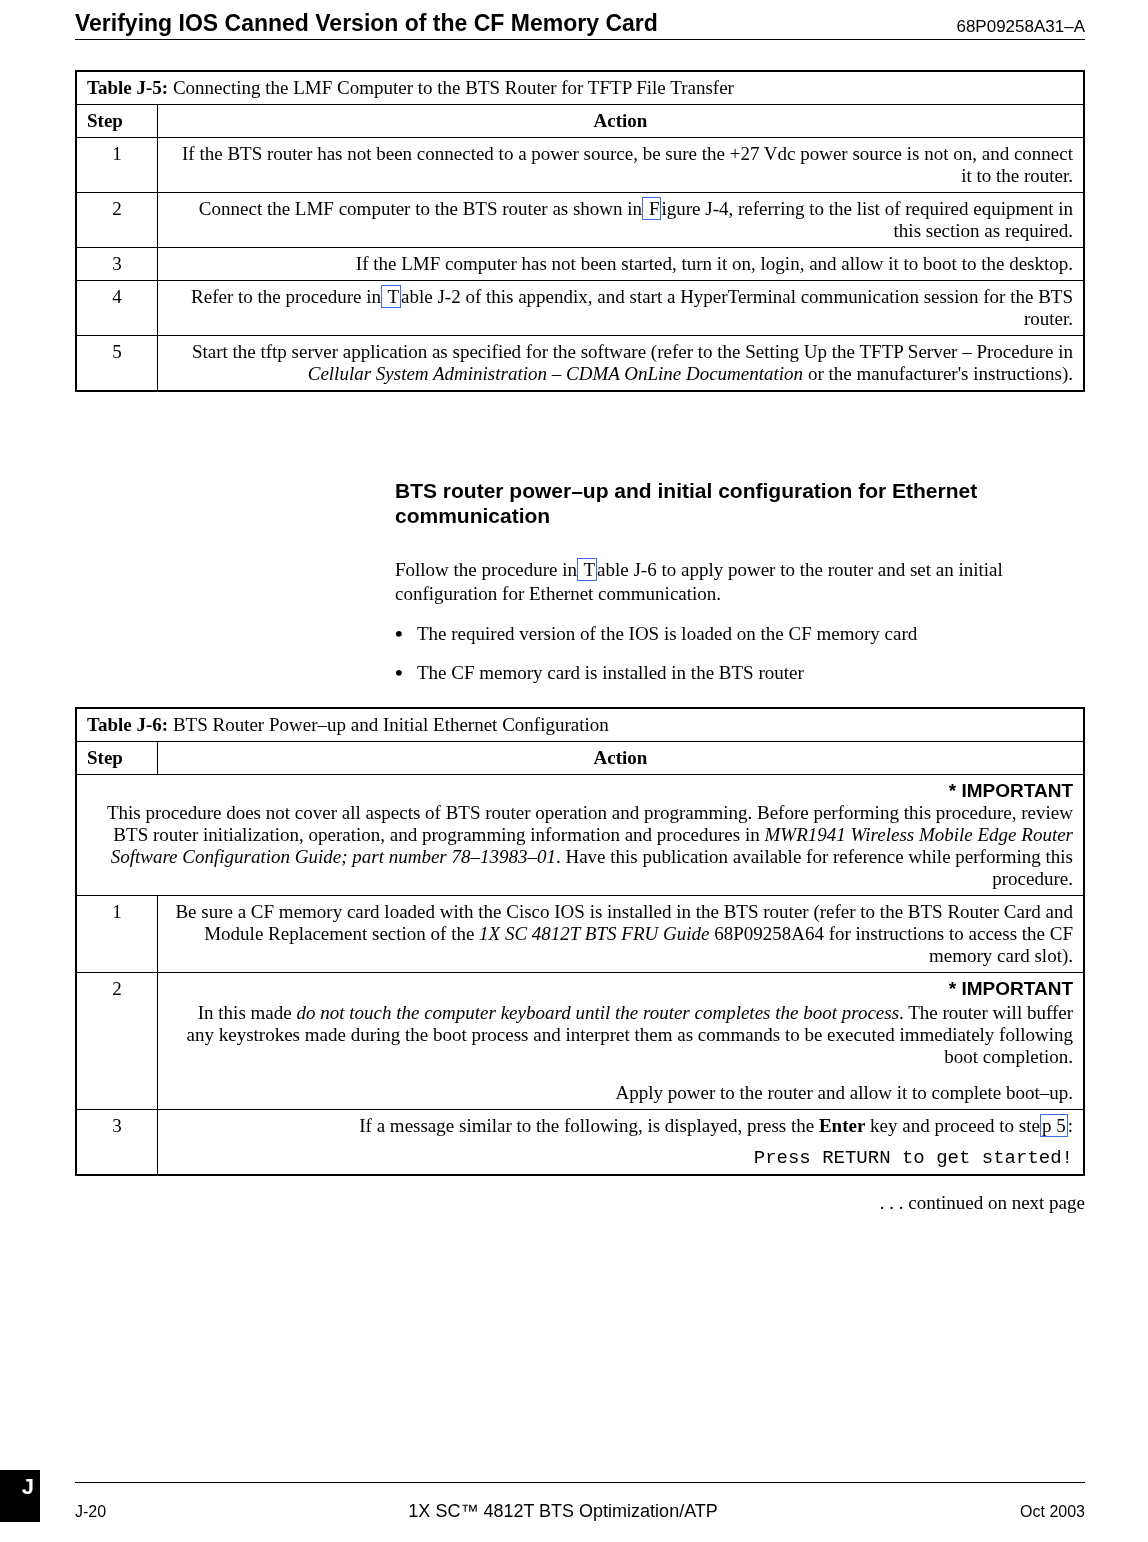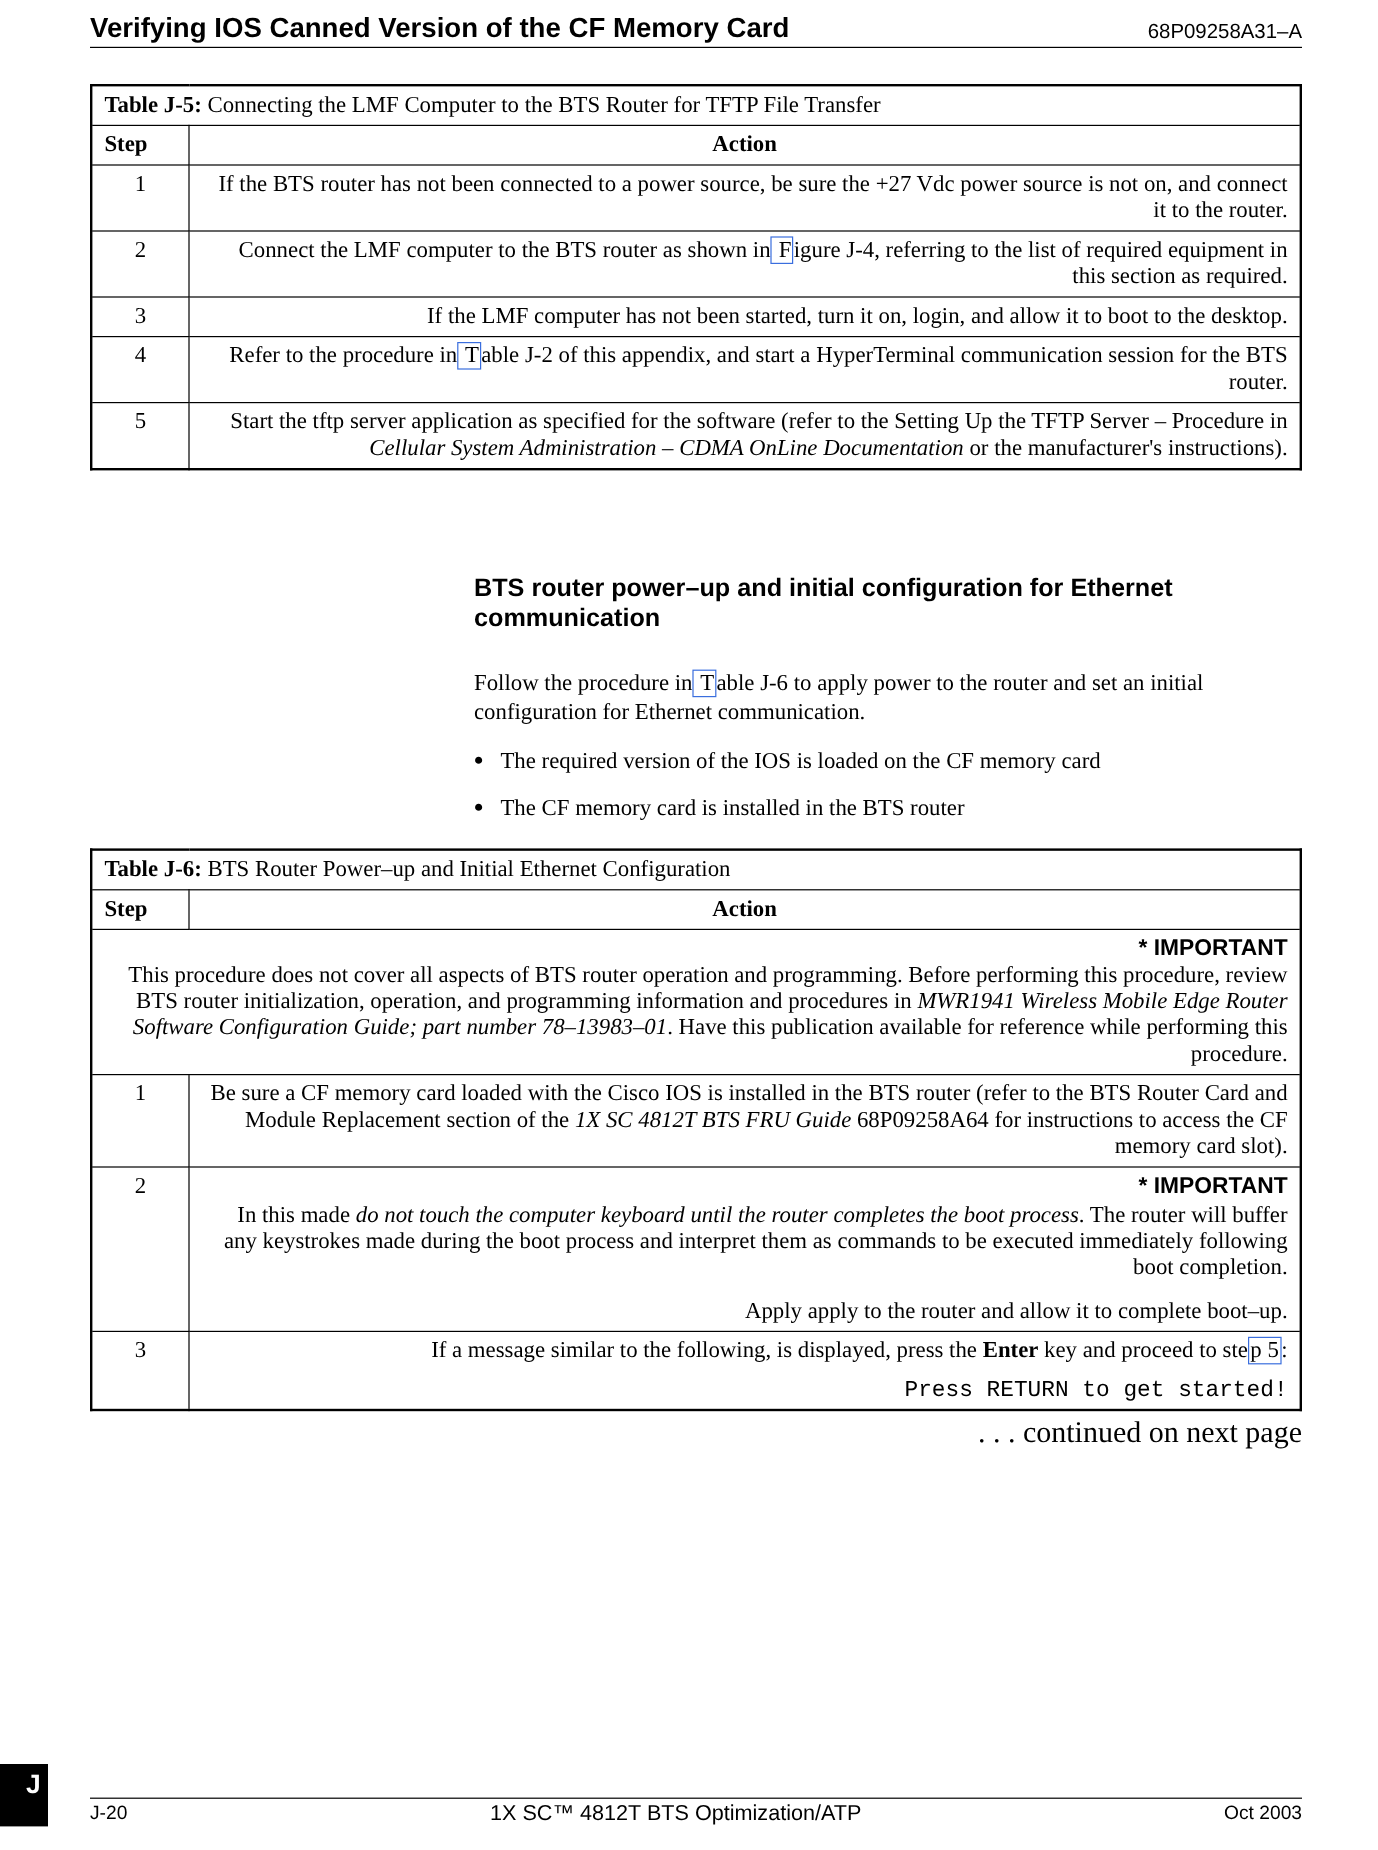--- a/index.html
+++ b/index.html
@@ -100,37 +100,37 @@
   .mono { font-family: "Courier New", monospace; }
   .linkbox {
     border: 1px solid #3a6ede;
     padding: 0 1px;
     display: inline;
     text-decoration: none;
     color: inherit;
   }
   .continued {
     text-align: right;
-    font-size: 25px;
-    margin-top: 5px;
+    font-size: 19px;
+    margin-top: 16px;
   }
   .footer-block {
     position: absolute;
     bottom: 20px;
     left: 75px;
     right: 55px;
   }
   .footer-line {
     border-top: 1.5px solid #000;
     display: flex;
     justify-content: space-between;
     align-items: center;
     font-family: Arial, Helvetica, sans-serif;
     font-size: 16px;
-    padding-top: 2px;
+    padding-top: 18px;
   }
   .footer-center { font-size: 18px; }
   .side-tab {
     position: absolute;
     left: 0;
     bottom: 20px;
     width: 40px;
     height: 52px;
     background: #000;
     color: #fff;
@@ -215,21 +215,21 @@
     </tr>
     <tr>
       <td class="step">1</td>
       <td><span>Be sure a CF memory card loaded with the Cisco IOS is installed in the BTS router (refer to the BTS Router Card and Module Replacement section of the </span><span class="italic">1X SC 4812T BTS FRU Guide</span><span>  68P09258A64  for instructions to access the CF memory card slot).</span></td>
     </tr>
     <tr>
       <td class="step">2</td>
       <td>
         <div class="imp-title" style="font-family:sans-serif;font-weight:bold;">* IMPORTANT</div>
         <div style="margin-top:2px;"><span>In this made </span><span class="italic">do not touch the computer keyboard until the router completes the boot process</span><span>. The router will buffer any keystrokes made during the boot process and interpret them as commands to be executed immediately following boot completion.</span></div>
-        <div style="margin-top:14px;">Apply apply to the router and allow it to complete boot–up.</div>
+        <div style="margin-top:14px;">Apply power to the router and allow it to complete boot–up.</div>
       </td>
     </tr>
     <tr>
       <td class="step">3</td>
       <td>
         <div><span>If a message similar to the following, is displayed, press the </span><b>Enter</b><span> key and proceed to ste</span><a href="#" class="linkbox">p 5</a><span>:</span></div>
         <div class="mono" style="margin-top:10px;margin-left:6px;">Press RETURN to get started!</div>
       </td>
     </tr>
   </tbody>

